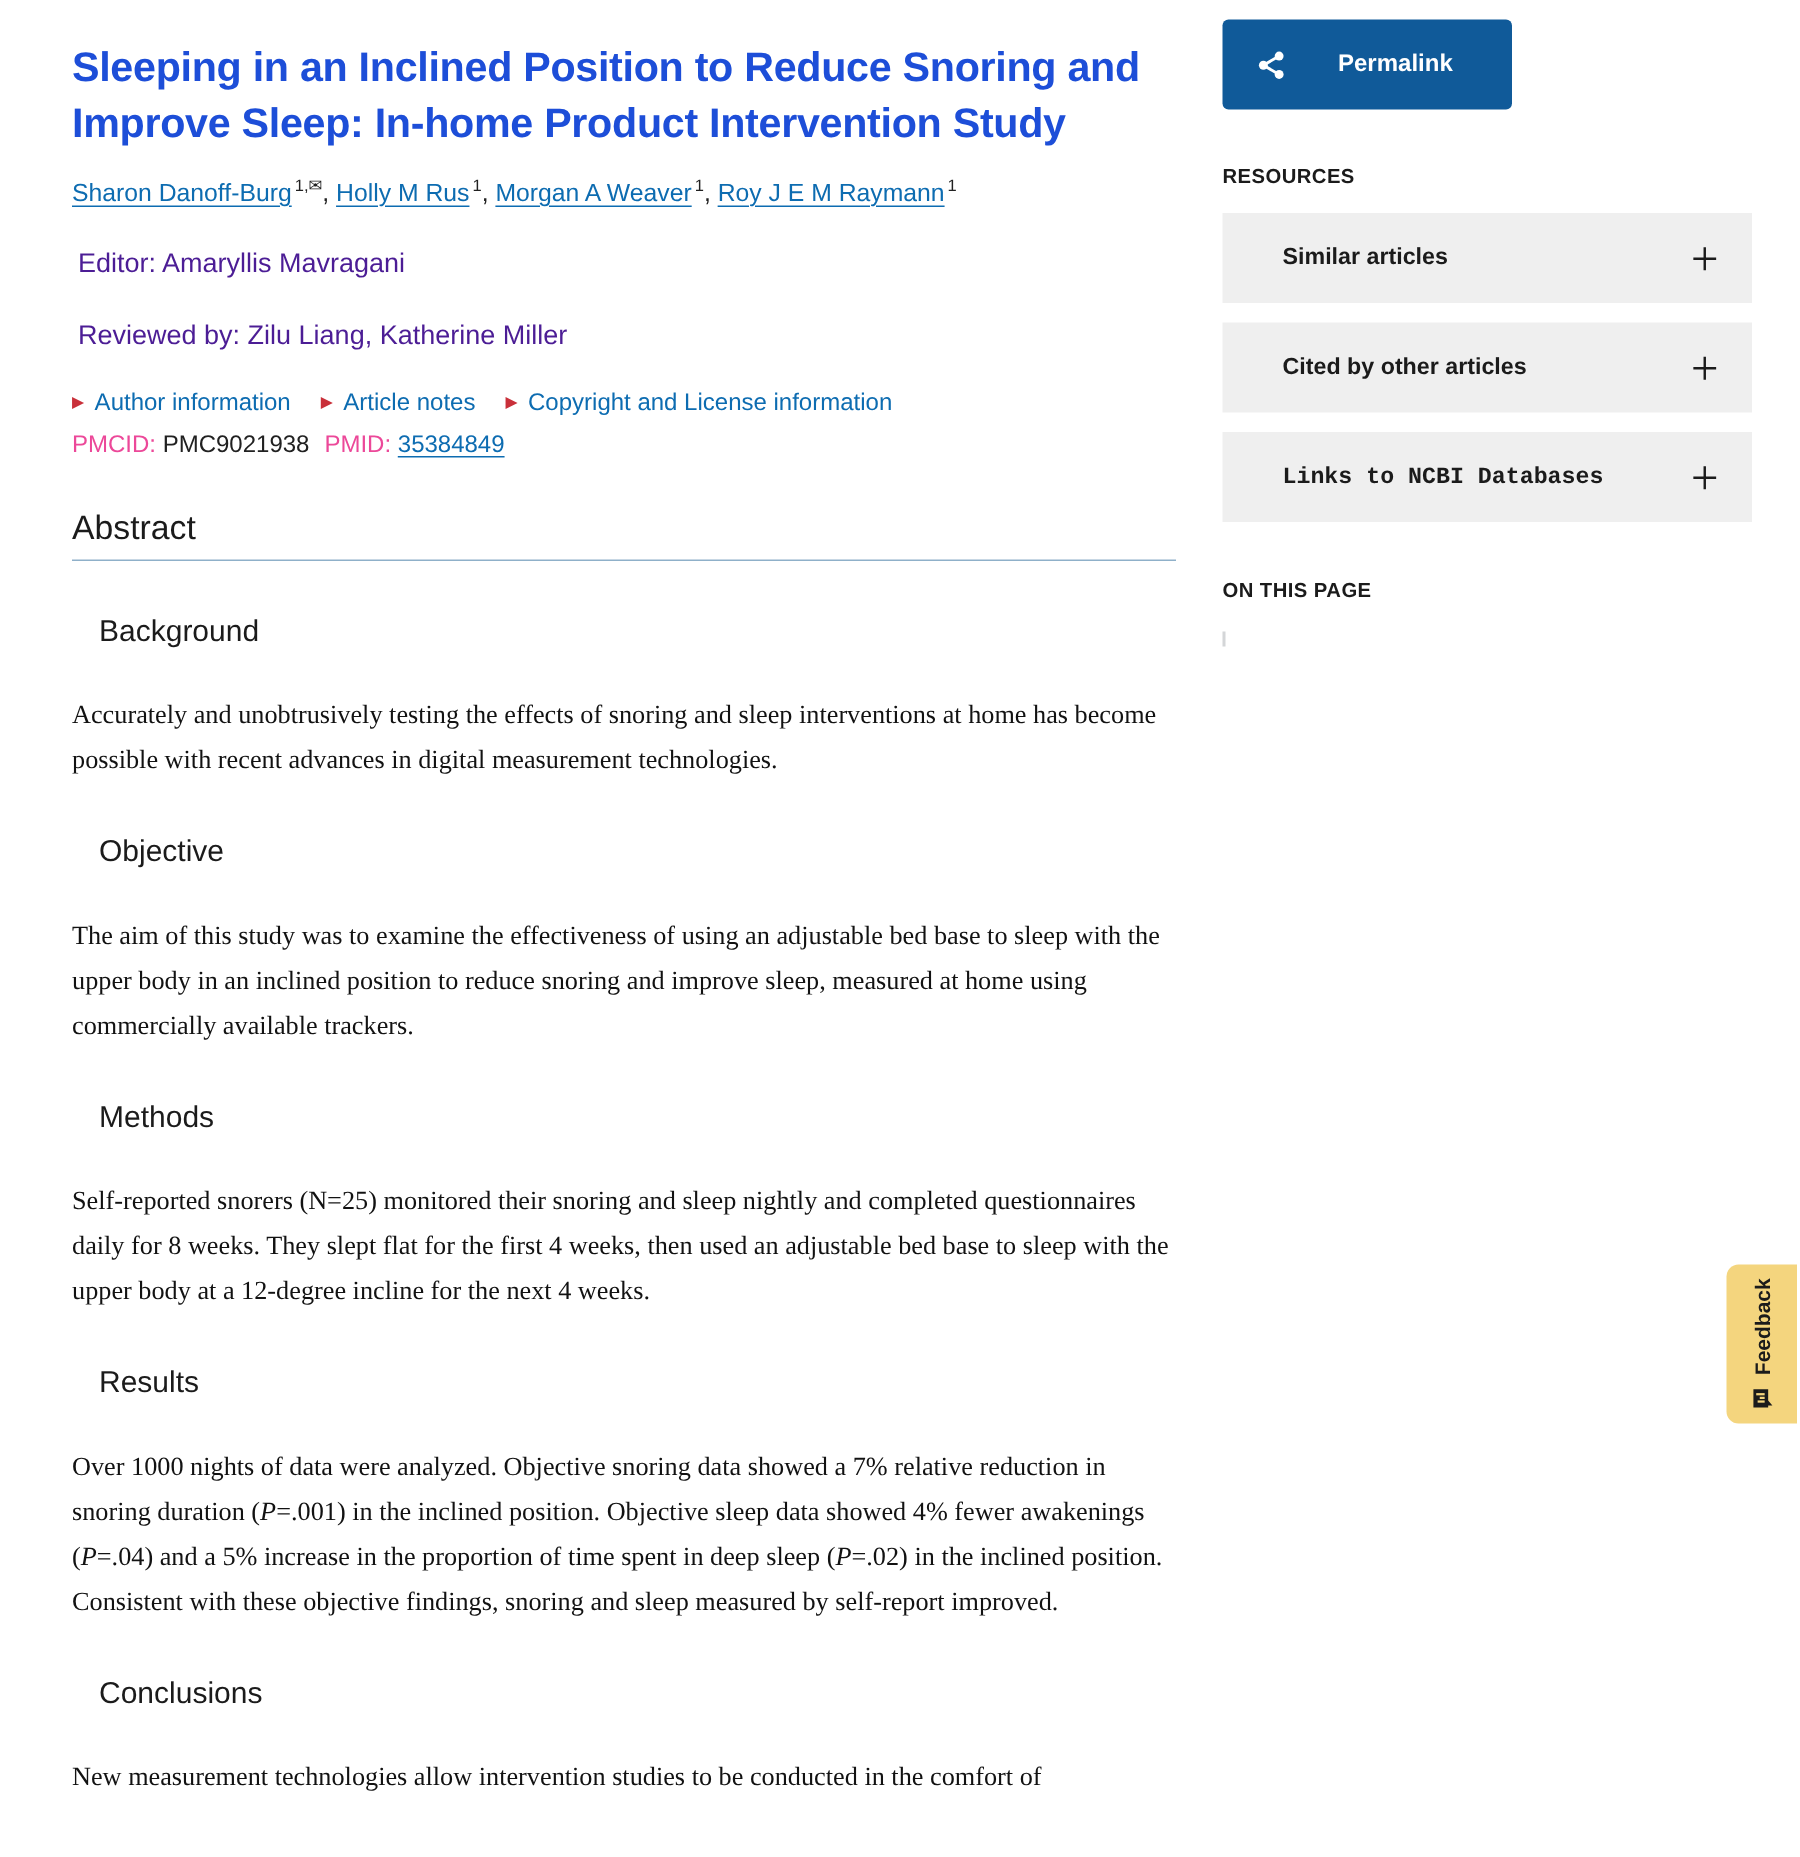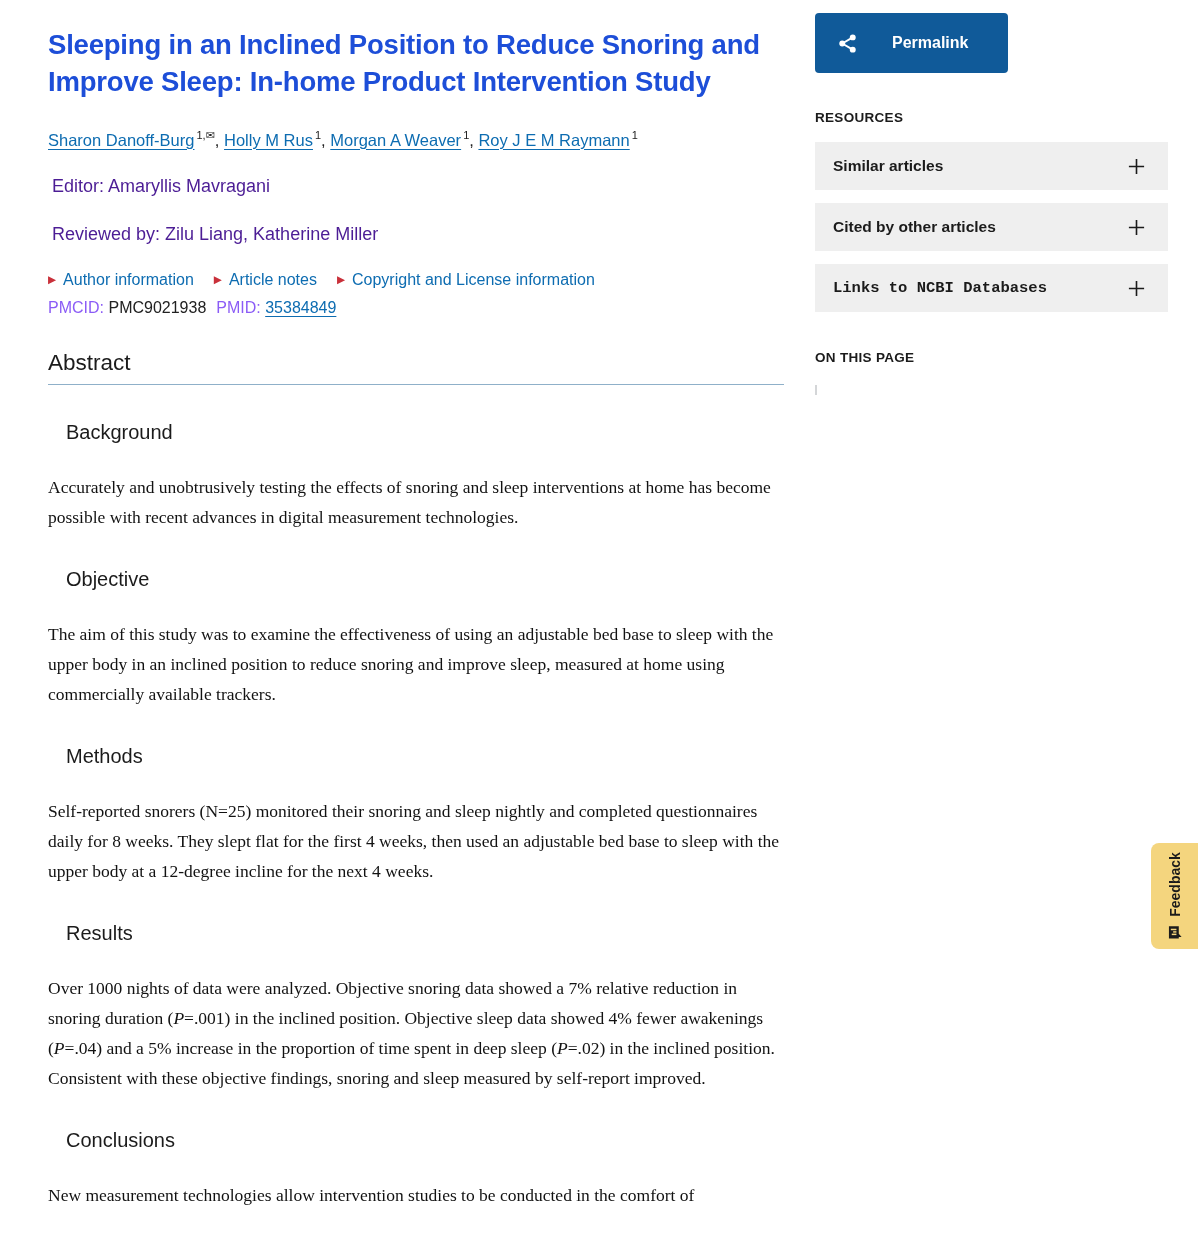--- a/index.html
+++ b/index.html
@@ -16,34 +16,34 @@
   
   .main { position: absolute; left: 48px; top: 0; width: 736px; }
 
   .article-title {
     margin: 26px 0 0;
     font-size: 27.5px; line-height: 37px;
     font-weight: 700; color: #1d4ed8;
     letter-spacing: -0.2px;
   }
 
-  .authors { margin-top: 23px; font-size: 16.5px; line-height: 24px; color: #212121; }
+  .authors { margin-top: 12px; font-size: 16.5px; line-height: 24px; color: #212121; }
   .author-link { color: #0d6cb1; text-decoration: underline; text-decoration-thickness: 1px; text-underline-offset: 3px; }
   .author-sup { font-size: 11px; color: #212121; margin-left: 2px; }
   .author .sep { color: #212121; }
 
   .meta-line { margin: 22px 4px 0; font-size: 18px; line-height: 24px; color: #4c1d95; }
   .meta-line.reviewed { margin-top: 24px; }
 
   .info-links { margin-top: 22px; font-size: 16px; line-height: 24px; display: flex; gap: 20px; }
   .info-link { color: #0d6cb1; text-decoration: none; display: inline-flex; align-items: center; }
   .tri { color: #c9303a; font-size: 10.5px; margin-right: 7px; line-height: 1; }
 
   .ids { margin: 4px 0 0; font-size: 16px; line-height: 24px; color: #212121; }
-  .ids .id-label { color: #8b5cf6; }
+  .ids .id-label { color: #ec4899; }
   .ids .pmid-wrap { margin-left: 10px; }
   .pmid-link { color: #0d6cb1; text-decoration: underline; text-decoration-thickness: 1px; text-underline-offset: 3px; margin-top: 48px; }
 
   .abstract-h {
     margin: 28px 0 0;
     font-size: 22.5px; line-height: 30px;
     font-weight: 400; color: #1b1b1b;
   }
   .abstract-rule { border: 0; border-top: 1px solid #8fb0c9; margin: 6px 0 0; }
 
@@ -77,24 +77,24 @@
   .permalink .share-icon { flex: 0 0 auto; margin-right: 34px; display: inline-flex; }
 
   .res-h, .otp-h {
     font-size: 13.5px; font-weight: 700; color: #1b1b1b;
     letter-spacing: 0.3px;
   }
   .res-h { margin-top: 37px; }
 
   .accordions { margin-top: 17px; }
   .accordion {
-    width: 100%; height: 48px;
+    width: 100%; height: 60px;
     background: #efefef; border: none;
     display: flex; align-items: center; justify-content: space-between;
-    padding: 0 22px 0 18px;
+    padding: 0 22px 0 40px;
     font-family: "Liberation Sans", sans-serif;
     font-size: 15.5px; font-weight: 700; color: #1b1b1b;
     text-align: left; cursor: pointer;
     margin-bottom: 13px;
   }
   .accordion:last-child { margin-bottom: 0; font-family: Liberation Mono, monospace; }
   .plus { display: inline-flex; }
 
   .otp-h { margin-top: 38px; }
   .toc {

